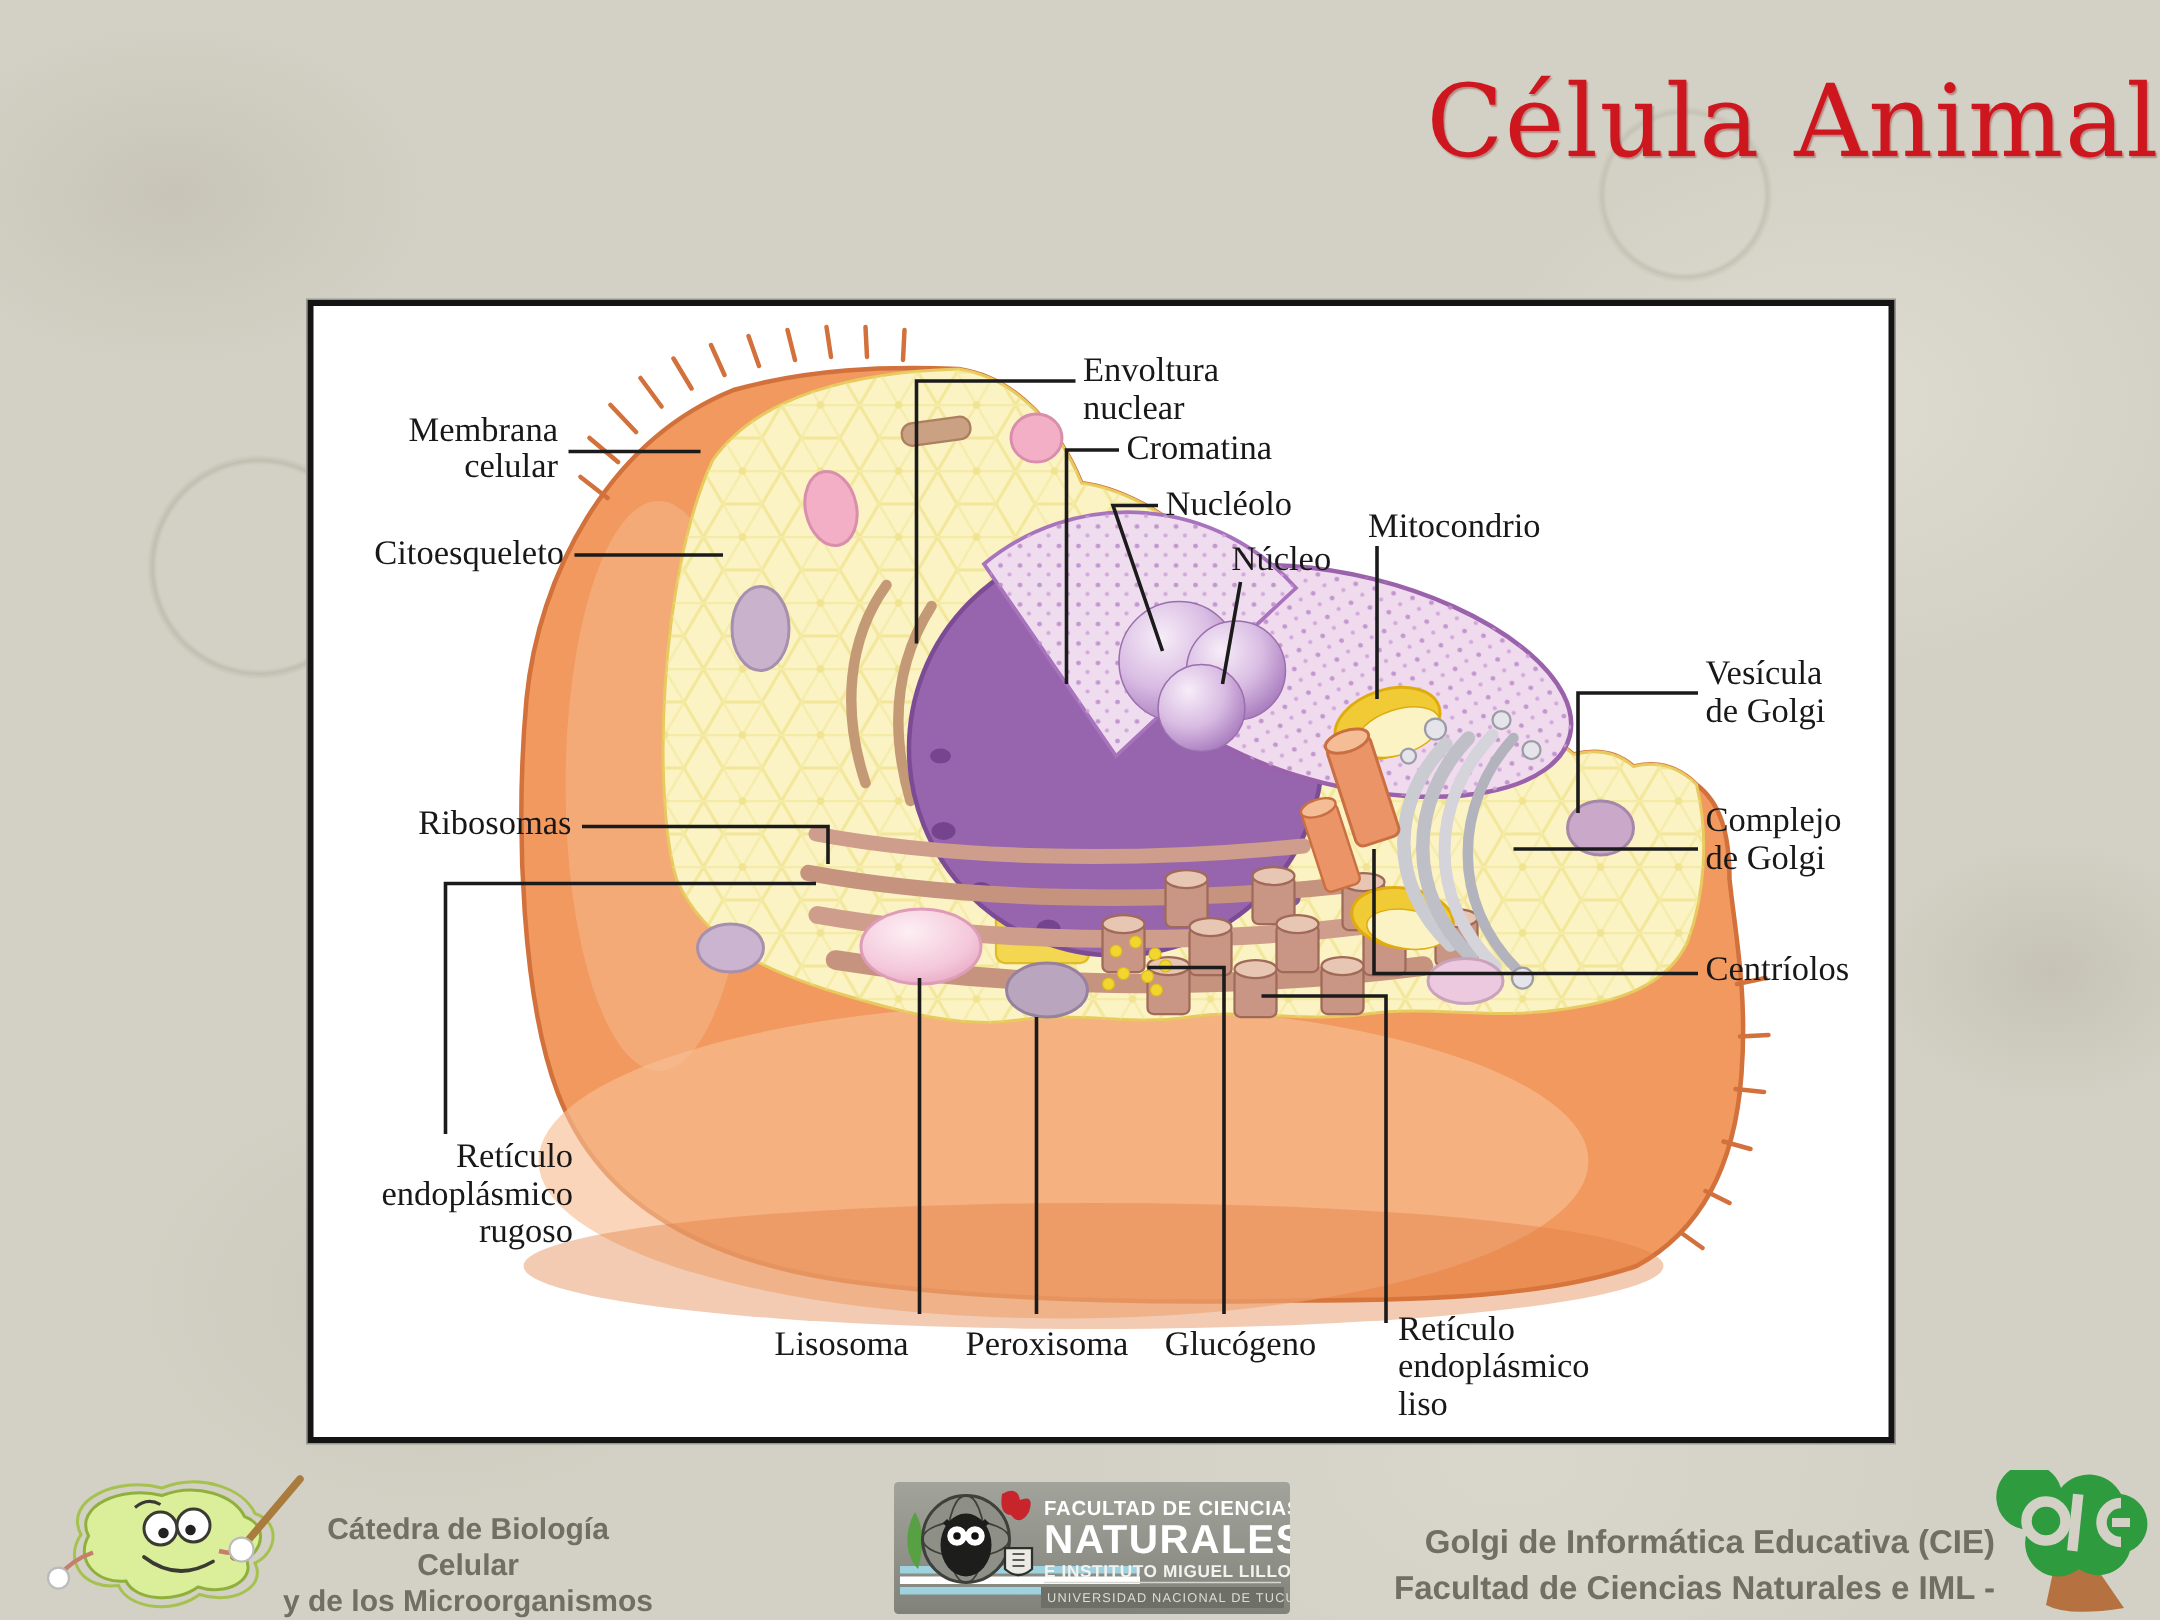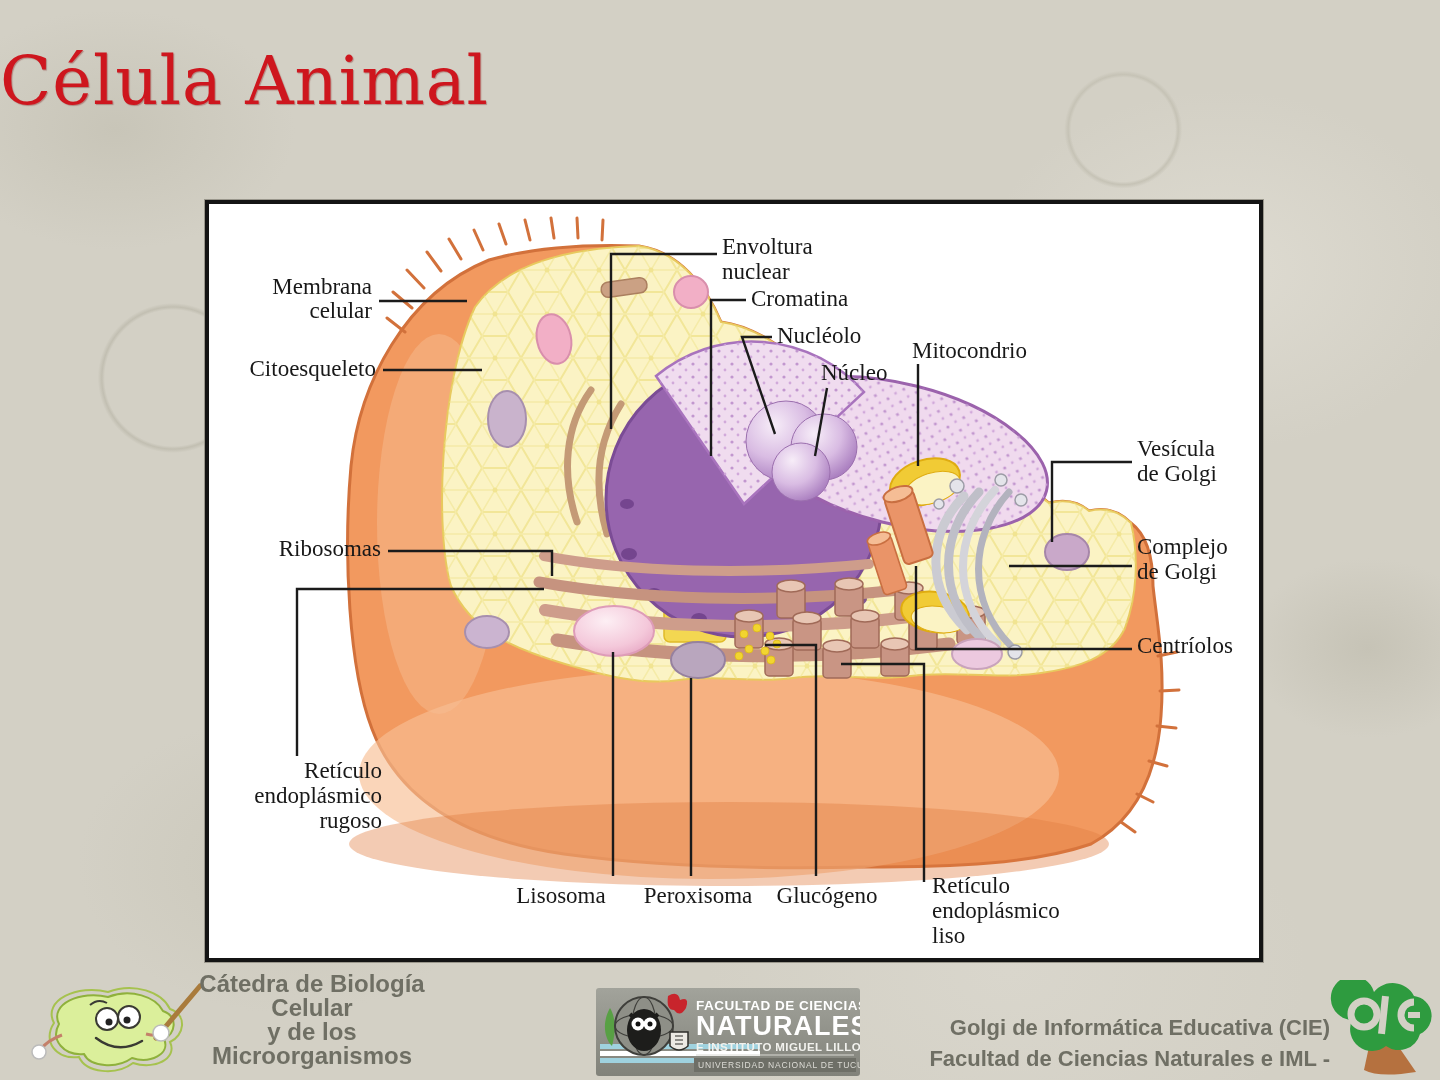--- a/index.html
+++ b/index.html
@@ -8,30 +8,30 @@
     background-image:
       radial-gradient(circle 90px at 12% 35%, rgba(0,0,0,0) 68px, #c2bfb2 71px, rgba(0,0,0,0) 75px),
       radial-gradient(circle 70px at 78% 12%, rgba(0,0,0,0) 52px, #c6c3b6 55px, rgba(0,0,0,0) 59px),
       radial-gradient(ellipse 300px 200px at 8% 12%, #c8c5b8 0%, rgba(0,0,0,0) 60%),
       radial-gradient(ellipse 400px 300px at 85% 25%, #dedbd1 0%, rgba(0,0,0,0) 60%),
       radial-gradient(ellipse 350px 250px at 20% 80%, #cbc8bb 0%, rgba(0,0,0,0) 60%),
       radial-gradient(ellipse 500px 350px at 70% 90%, #d9d6cc 0%, rgba(0,0,0,0) 60%),
       radial-gradient(ellipse 250px 180px at 45% 40%, #ddd9cf 0%, rgba(0,0,0,0) 60%),
       radial-gradient(ellipse 200px 150px at 95% 60%, #c6c3b6 0%, rgba(0,0,0,0) 60%);
     font-family:"Liberation Sans", sans-serif;}
-  .title{position:absolute;top:42px;left:0;width:100%;text-align:left;
+  .title{position:absolute;top:42px;left:0;width:100%;text-align:right;
     font-family:"DejaVu Serif", serif;font-size:67px;font-weight:500;color:#ce161e;
     letter-spacing:1px;text-shadow:1px 1px 1px rgba(120,10,10,.35);}
   .panel{position:absolute;left:205px;top:200px;width:1058px;height:762px;
     background:#ffffff;border:4px solid #141414;box-sizing:border-box;
     box-shadow:0 0 0 1px #9a978c;}
   .panel svg{position:absolute;left:0;top:0;}
   .diagram-label{font-family:"Liberation Serif", serif;font-size:23px;fill:#181818;}
   .footer-text{position:absolute;color:#6f6f64;font-weight:bold;}
-  .catedra{left:188px;top:972px;width:248px;text-align:center;font-size:24px;line-height:24px;}
+  .catedra{left:188px;top:1008px;width:248px;text-align:center;font-size:20px;line-height:24px;}
   .cie-text{left:880px;top:1012px;width:450px;text-align:right;font-size:22px;line-height:31px;}
 </style>
 </head>
 <body>
 
 <div class="slide">
 
   <div class="title">Célula Animal</div>
 
   <div class="panel">

